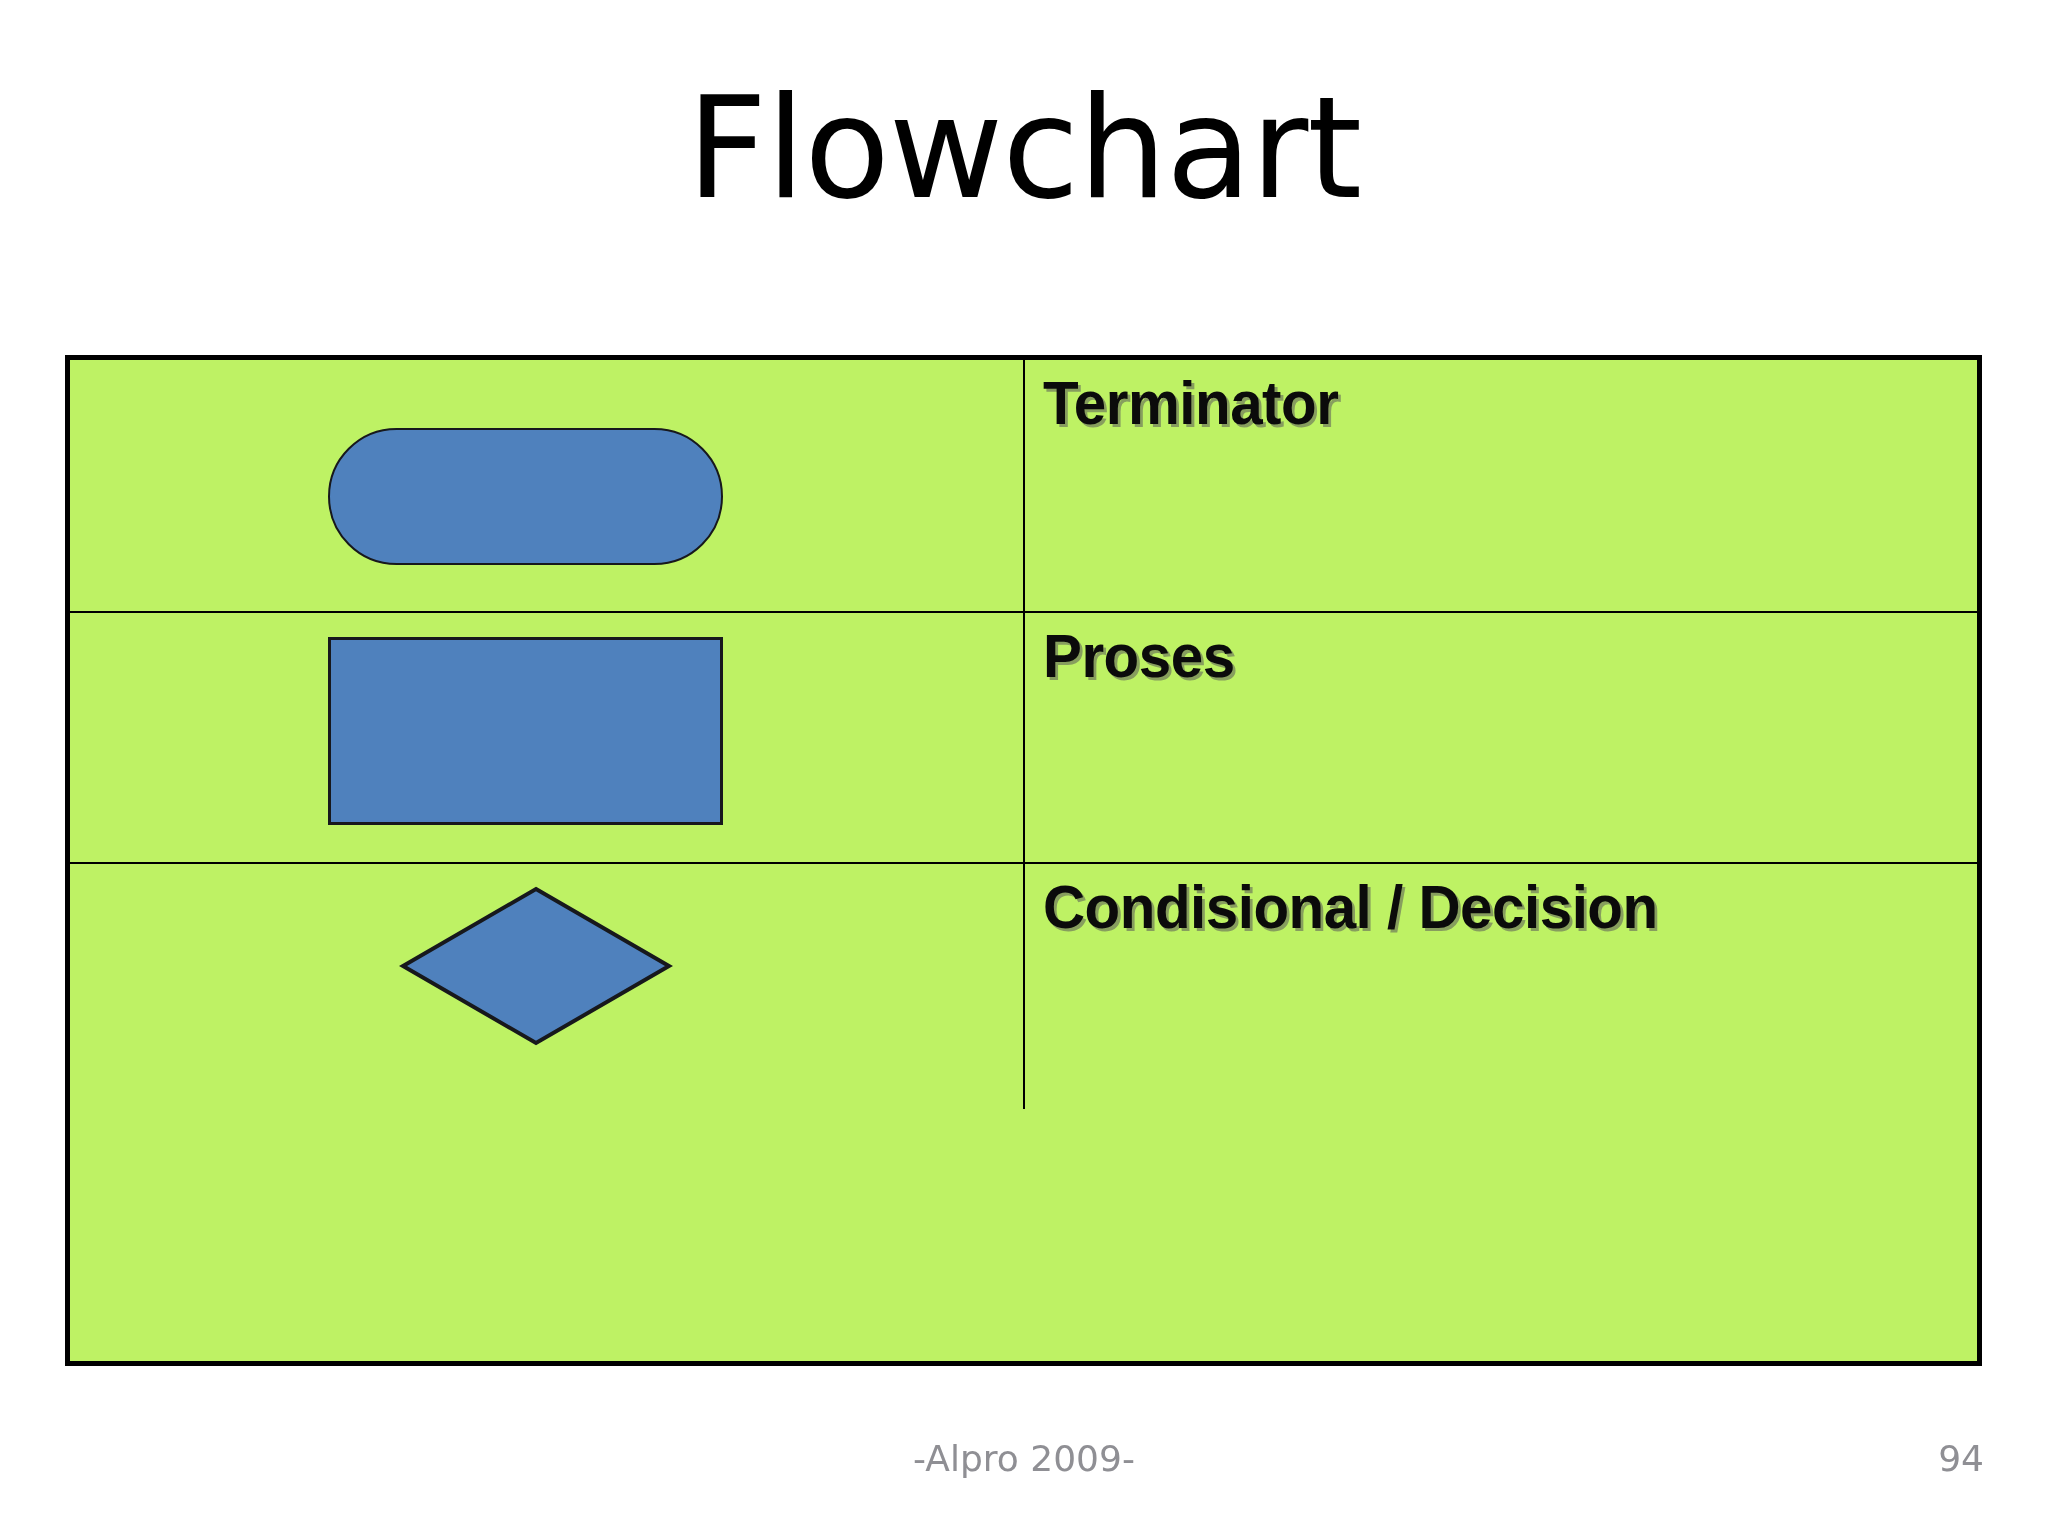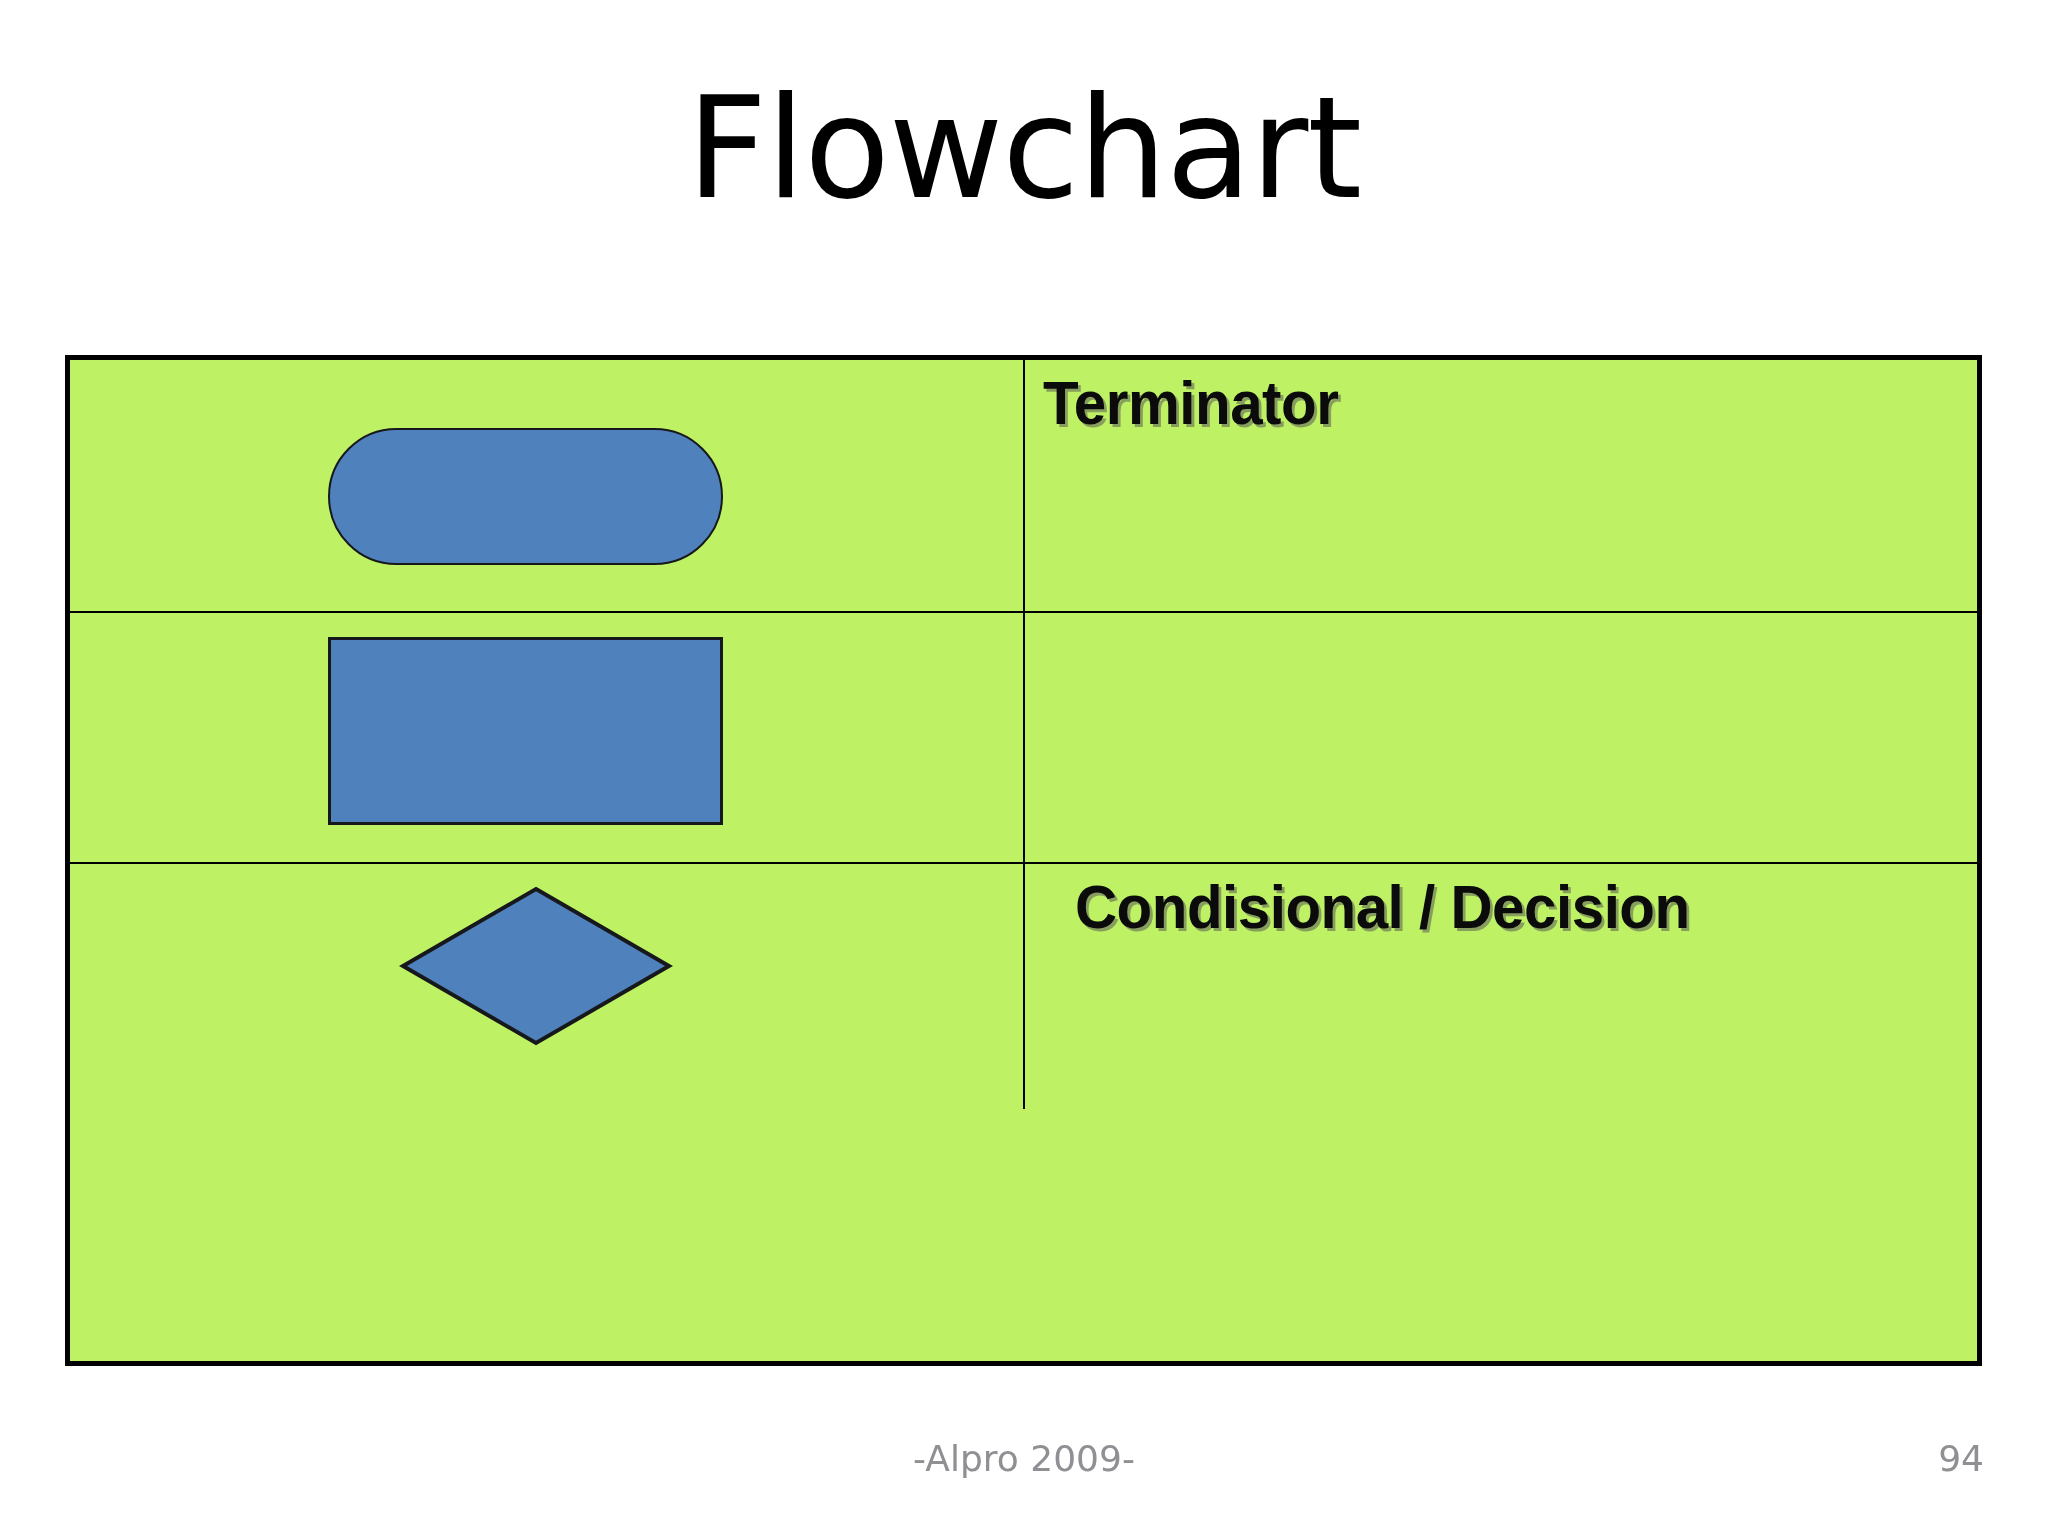--- a/index.html
+++ b/index.html
@@ -54,21 +54,20 @@
 
   .trow {
     position: relative;
     display: flex;
     box-sizing: border-box;
     width: 100%;
     border-bottom: 2px solid #000000;
   }
   .trow:last-child {
     border-bottom: none;
-    gap: 32px;
   }
   .trow.r1 { height: 253px; }
   .trow.r2 { height: 252px; }
   .trow.r3 { height: 251px; }
   .trow.r4 { height: 245px; }
 
   .cell-shape {
     position: relative;
     box-sizing: border-box;
     width: 955px;
@@ -199,20 +198,23 @@
       <div class="cell-label">
         <span class="label-text">Terminator</span>
       </div>
     </div>
 
 
     <div class="trow r3">
       <div class="cell-shape">
         <div class="shape shape-rectangle"></div>
       </div>
+      <div class="cell-label">
+        <span class="label-text">Proses</span>
+      </div>
     </div>
 
     <div class="trow r4">
       <div class="cell-shape">
         <div class="shape shape-diamond shape-wrap-svg">
           <svg class="poly-svg" viewBox="0 0 272 160" preserveAspectRatio="none">
             <polygon points="136,3 269,80 136,157 3,80" fill="#4f81bd" stroke="#17181c" stroke-width="4" vector-effect="non-scaling-stroke"></polygon>
           </svg>
         </div>
       </div>

